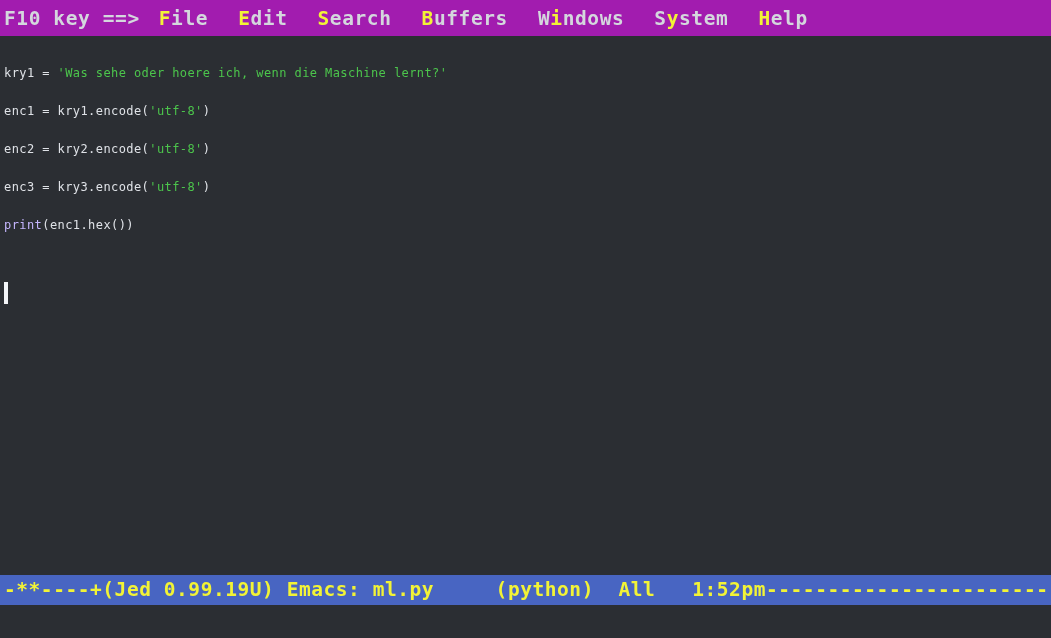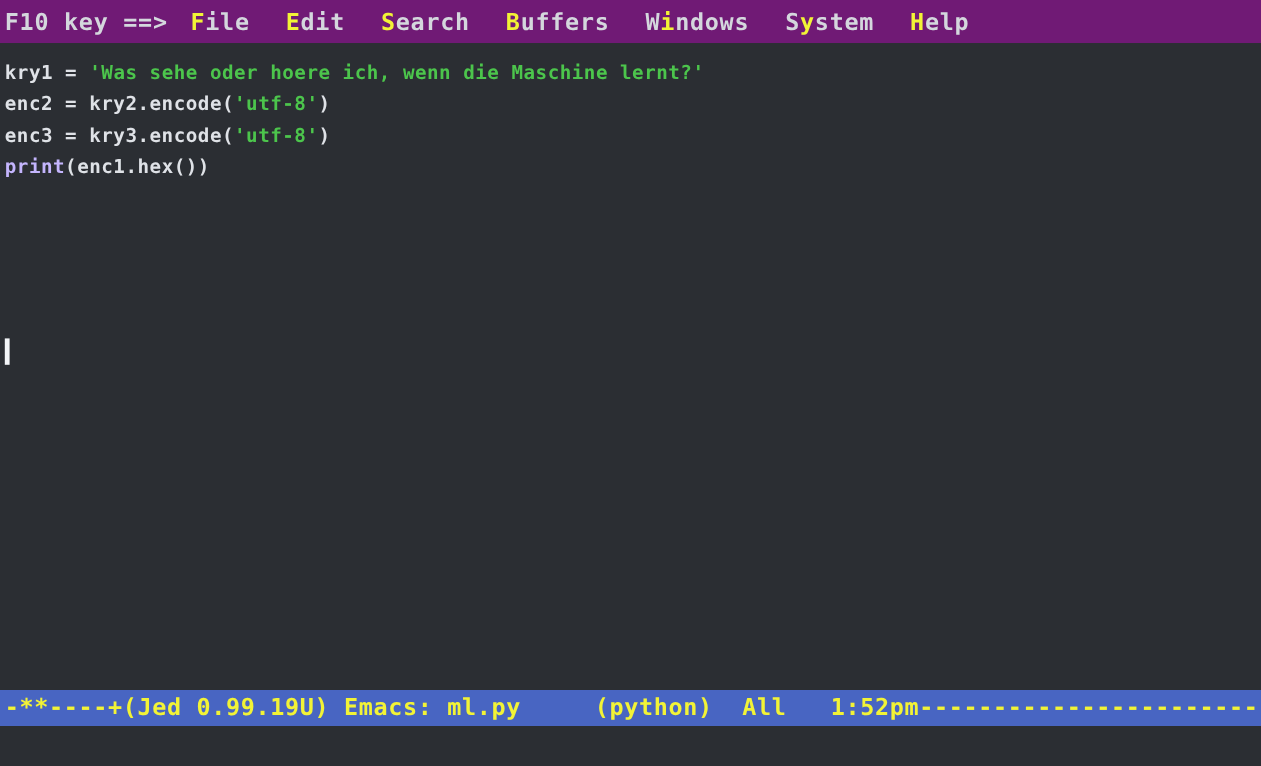--- a/index.html
+++ b/index.html
@@ -20,21 +20,21 @@
     width: 1051px;
     height: 638px;
     background: #2b2e33;
     display: flex;
     flex-direction: column;
   }
 
   
   .menubar {
     height: 36px;
-    background: #701a75;
+    background: #a21caf;
     display: flex;
     align-items: center;
     white-space: pre;
     font-size: 19.5px;
     font-weight: bold;
     letter-spacing: 0.6px;
     padding: 0 0 0 4px;
     box-sizing: border-box;
     flex: 0 0 auto;
   }
@@ -57,24 +57,25 @@
     position: relative;
     background: #2b2e33;
     padding: 12px 0 0 4px;
     box-sizing: border-box;
     overflow: hidden;
   }
   .code-line {
     height: 26px;
     line-height: 26px;
     white-space: pre;
-    font-size: 16px;
-    font-weight: bold;
+    font-size: 12px;
+    font-weight: normal;
     letter-spacing: 0.42px;
     color: #dfe2e7;
+    margin-top: 12px;
   }
   .tok-plain  { color: #dfe2e7; }
   .tok-string { color: #4cc54c; }
   .tok-kw     { color: #c4b5fd; }
 
   .cursor {
     position: absolute;
     left: 4px;
     top: 246px;
     width: 4px;
@@ -116,20 +117,21 @@
 <div class="screen">
 
   <div class="menubar">
     <span class="menu-prompt">F10 key ==&gt;</span>
     <span id="menu-items-host"><span class="menu-item"><span class="hot">F</span><span>ile</span></span><span class="menu-item"><span class="hot">E</span><span>dit</span></span><span class="menu-item"><span class="hot">S</span><span>earch</span></span><span class="menu-item"><span class="hot">B</span><span>uffers</span></span><span class="menu-item"><span>W</span><span class="hot">i</span><span>ndows</span></span><span class="menu-item"><span>S</span><span class="hot">y</span><span>stem</span></span><span class="menu-item"><span class="hot">H</span><span>elp</span></span></span>
   </div>
 
   <div class="buffer">
     <div id="code-lines-host">
         <div class="code-line"><span class="tok-plain">kry1 = </span><span class="tok-string">'Was sehe oder hoere ich, wenn die Maschine lernt?'</span></div>
+        <div class="code-line"><span class="tok-plain">enc1 = kry1.encode(</span><span class="tok-string">'utf-8'</span><span class="tok-plain">)</span></div>
         <div class="code-line"><span class="tok-plain">enc2 = kry2.encode(</span><span class="tok-string">'utf-8'</span><span class="tok-plain">)</span></div>
         <div class="code-line"><span class="tok-plain">enc3 = kry3.encode(</span><span class="tok-string">'utf-8'</span><span class="tok-plain">)</span></div>
         <div class="code-line"><span class="tok-kw">print</span><span class="tok-plain">(enc1.hex())</span></div>
       </div>
     <div class="cursor"></div>
   </div>
 
   <div class="statusline">-**----+(Jed 0.99.19U) Emacs: ml.py     (python)  All   1:52pm--------------------------</div>
 
   <div class="minibuffer"></div>

